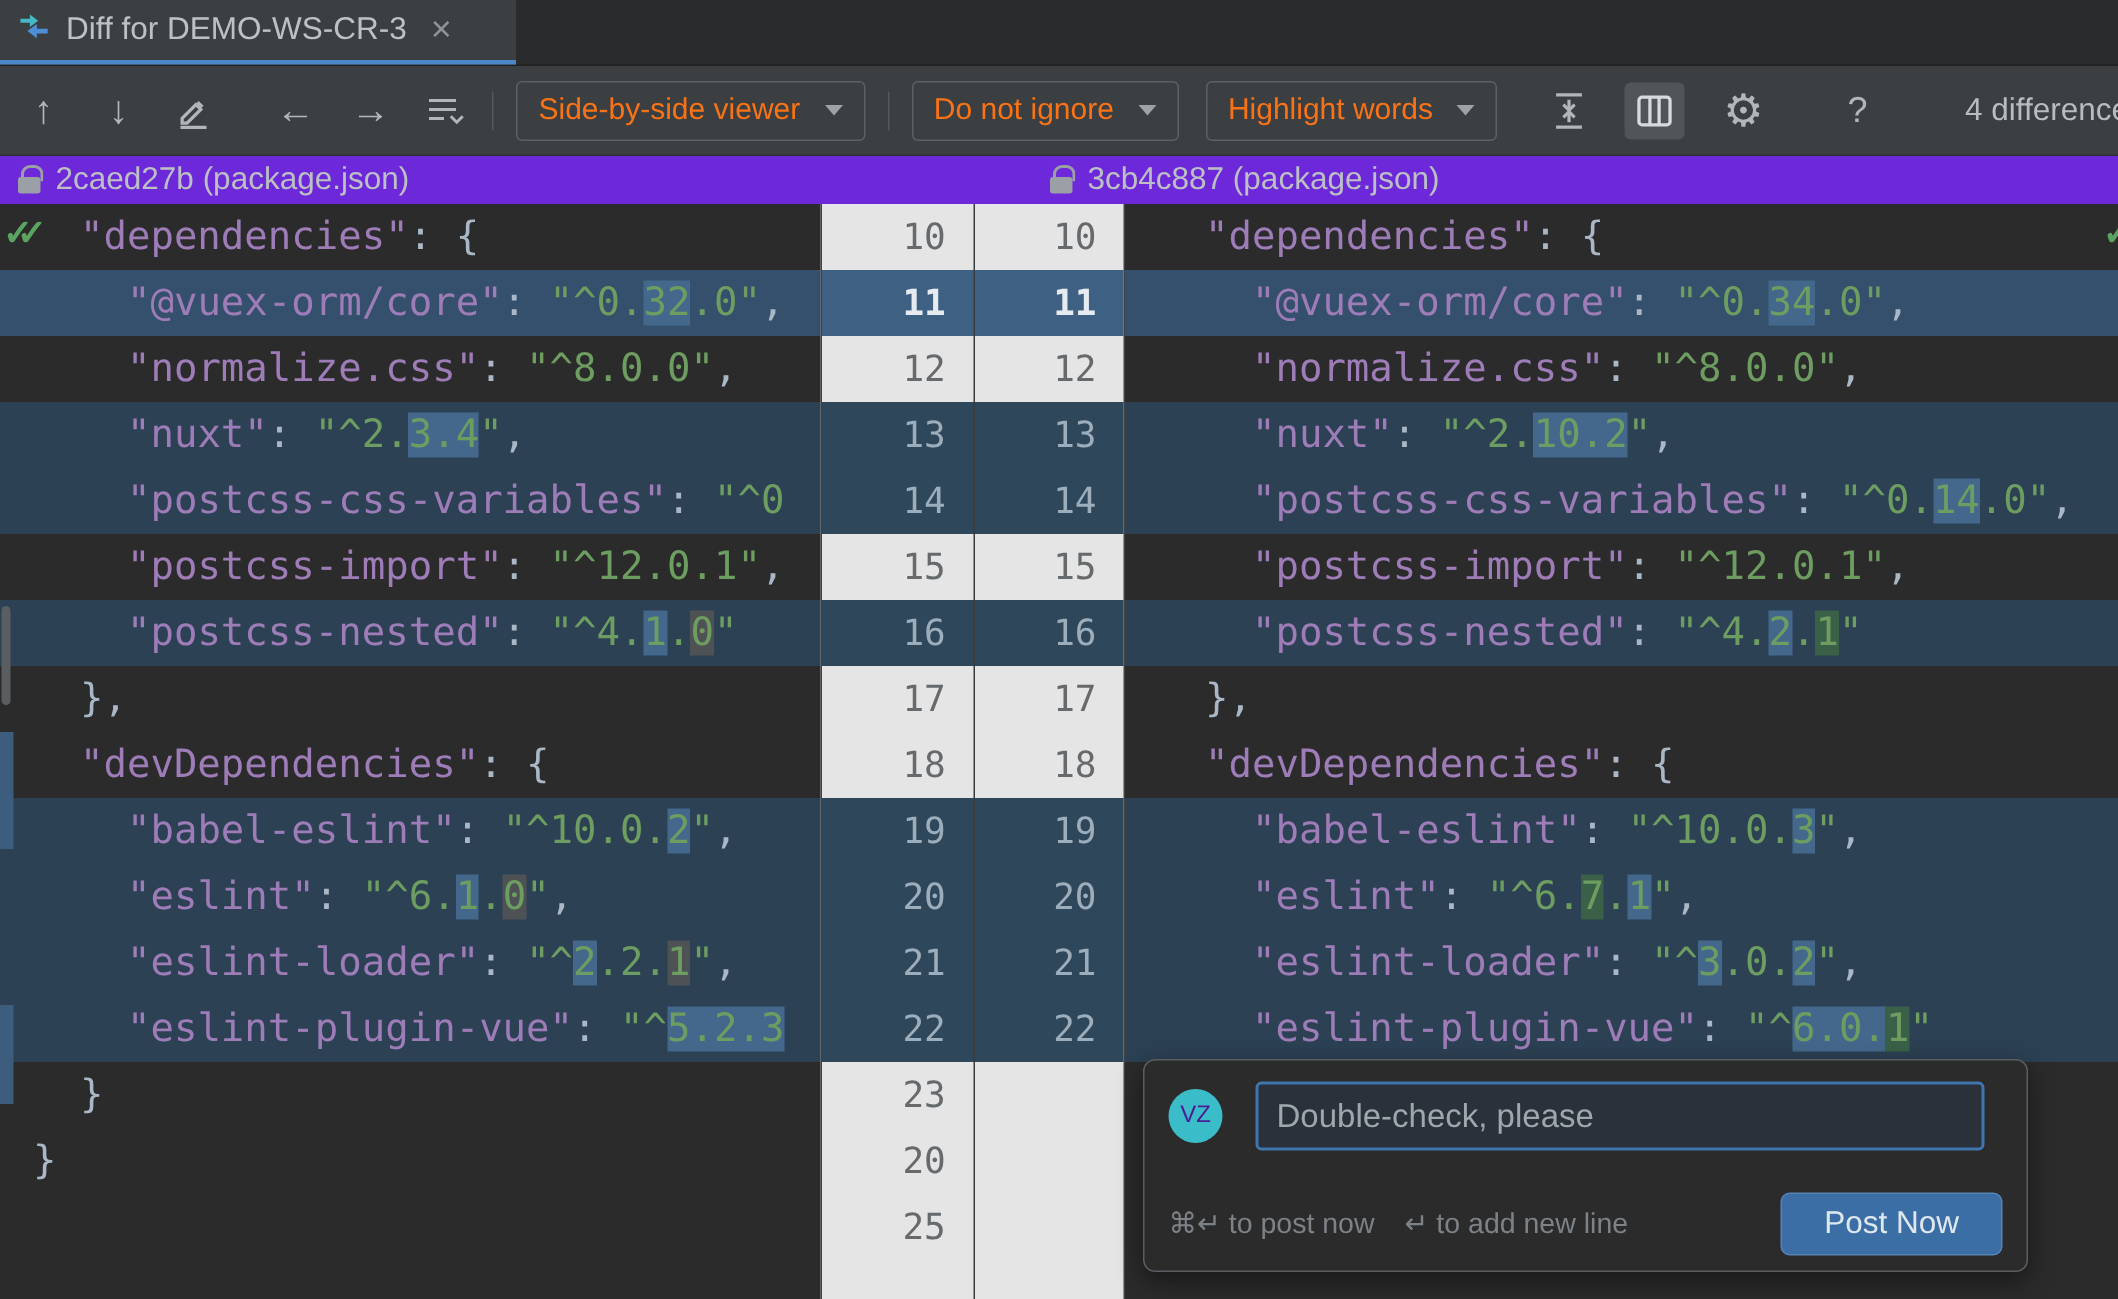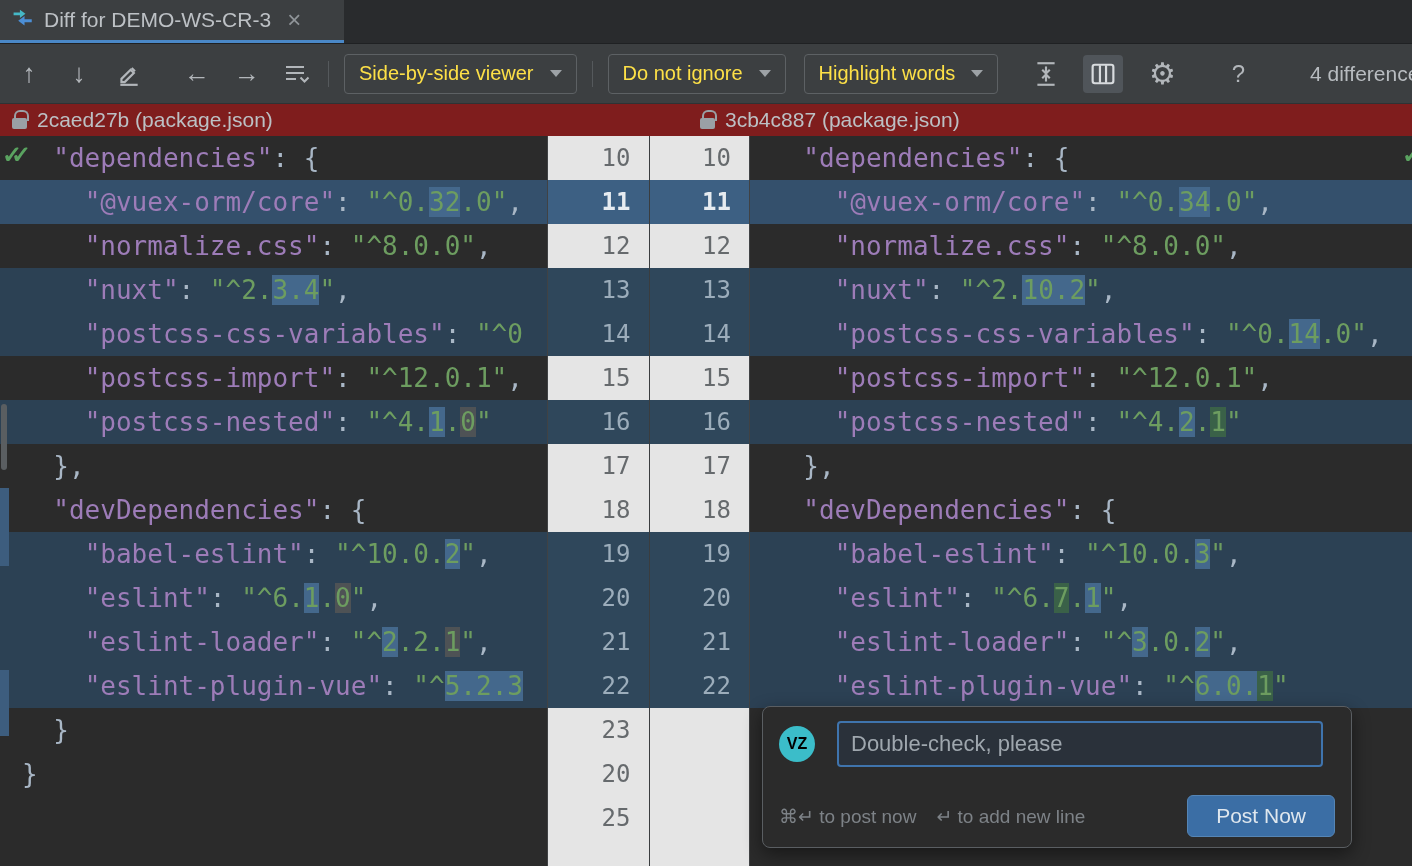--- a/index.html
+++ b/index.html
@@ -9,28 +9,28 @@
   .tabbar{height:44px;background:#292b2d;display:flex;border-bottom:1px solid #1f2123}
   .tab{display:flex;align-items:center;width:344px;padding:0 12px;background:#3c3f41;border-bottom:3px solid #4a88c7;cursor:default}
   .tab-icon{display:flex;margin-right:10px}
   .tab-title{font-size:21px;color:#bdc1c5;white-space:nowrap}
   .tab-close{font-size:24px;color:#8f9498;margin-left:16px;line-height:1}
 
   
   .toolbar{height:60px;background:#3c3f41;display:flex;align-items:center;padding-left:4px;position:relative;border-bottom:1px solid #2f3234;overflow:hidden}
   .tb-icon{width:50px;height:44px;display:flex;justify-content:center;align-items:center;font-size:26px;color:#b2b6ba}
   .tb-sep{width:1px;height:26px;background:#55595c;margin:0 6px}
-  .dropdown{display:flex;align-items:center;height:40px;border:1px solid #5d6164;border-radius:4px;padding:0 14px;margin:0 9px;color:#fde047;font-size:20px;white-space:nowrap}
+  .dropdown{display:flex;align-items:center;height:40px;border:1px solid #5d6164;border-radius:4px;padding:0 14px;margin:0 9px;color:#f97316;font-size:20px;white-space:nowrap}
   .caret{width:0;height:0;border-left:6px solid transparent;border-right:6px solid transparent;border-top:7px solid #9da2a6;margin-left:16px}
   .tb-chip{width:40px;height:38px;background:#50555a;border-radius:4px;display:flex;align-items:center;justify-content:center;margin-left:12px}
   .tb-count{position:absolute;left:1310px;top:50%;transform:translateY(-50%);font-size:21px;color:#b8bcc0;white-space:nowrap}
   .ml18{margin-left:18px}.ml14{margin-left:14px}.ml26{margin-left:26px}
 
   
-  .file-headers{height:32px;background:#7f1d1d;position:relative}
+  .file-headers{height:32px;background:#6d28d9;position:relative}
   .fh{position:absolute;top:0;height:32px;display:flex;align-items:center;font-size:21px;color:#bcc0c4;white-space:nowrap}
   .fh-left{left:12px}.fh-right{left:700px}
   .lock{display:inline-block;width:15px;height:11px;background:#9aa0a6;border-radius:2px;position:relative;margin-right:10px;margin-top:6px}
   .lock::before{content:"";position:absolute;top:-8px;left:2px;width:11px;height:9px;border:2px solid #9aa0a6;border-bottom:none;border-radius:6px 6px 0 0}
 
   
   .diff{position:relative;height:730px;display:flex;background:#2b2b2b;overflow:hidden}
   .pane{height:100%;overflow:hidden}
   .pane-left{width:547px}
   .pane-right{flex:1}
@@ -55,21 +55,21 @@
   .check-left{left:2px;top:5px;letter-spacing:-11px}
   .check-right{right:-10px;top:5px}
   .scroll-thumb{position:absolute;left:1px;top:268px;width:6px;height:66px;background:#5a5e61;border-radius:3px;z-index:3}
   .scroll-mark{position:absolute;left:0;width:9px;background:#3d5d7e;z-index:3}
   .mark1{top:352px;height:78px}
   .mark2{top:534px;height:66px}
 
   
   .comment-popup{position:absolute;left:762px;top:570px;width:590px;height:142px;background:#2b2b2b;border:1px solid #5a5e62;border-radius:8px;padding:14px 16px 10px;display:flex;flex-direction:column;justify-content:space-between;z-index:5;box-shadow:0 6px 18px rgba(0,0,0,.45)}
   .cp-row1{display:flex;align-items:center;gap:22px}
-  .avatar{width:36px;height:36px;border-radius:50%;background:#3bbdc9;color:#000000;font-size:16px;font-weight:bold;display:flex;align-items:center;justify-content:center;flex:none}
+  .avatar{width:36px;height:36px;border-radius:50%;background:#3bbdc9;color:#4c1d95;font-size:16px;font-weight:normal;display:flex;align-items:center;justify-content:center;flex:none}
   .cp-input{flex:1;height:46px;background:#2a313a;border:2px solid #3f74ad;border-radius:4px;color:#9fa7ae;font-size:22px;font-family:"Liberation Sans",sans-serif;padding:0 12px;outline:none;margin-right:12px}
   .cp-row2{display:flex;align-items:center;justify-content:space-between}
   .hints{display:flex;gap:20px;font-size:19px;color:#7d8287;white-space:nowrap;overflow:hidden}
   .post-btn{height:42px;padding:0 28px;background:#3b6ea5;border:1px solid #5585b5;border-radius:6px;color:#dfe7ee;font-size:21px;font-family:"Liberation Sans",sans-serif;white-space:nowrap;cursor:pointer}
 </style>
 </head>
 <body>
 
 <div class="tabbar">
   <div class="tab">

